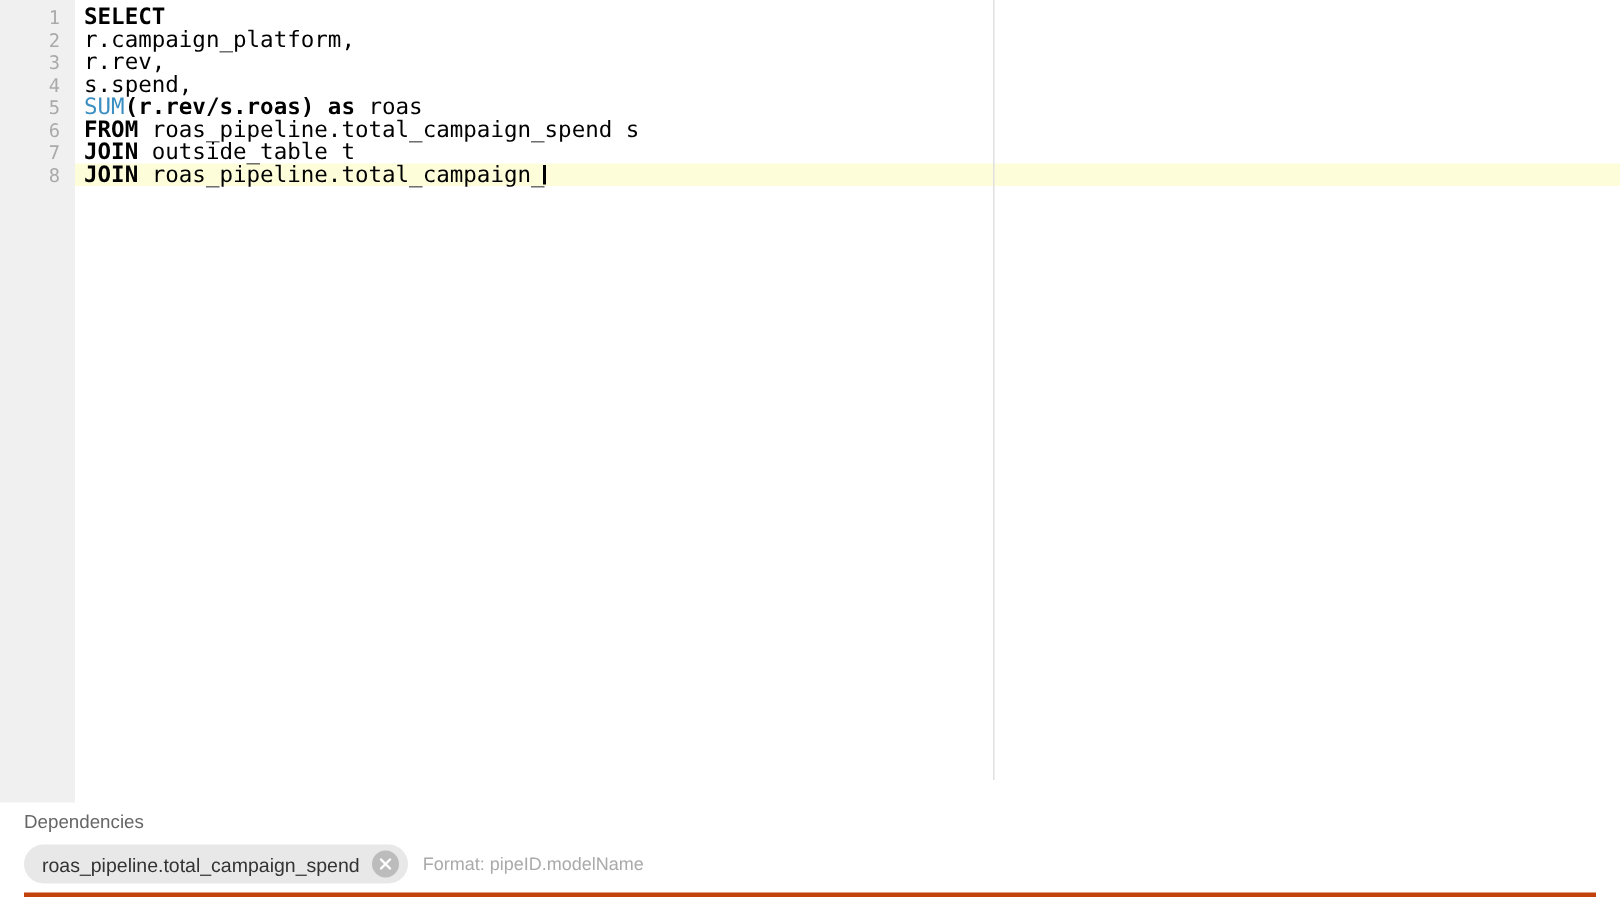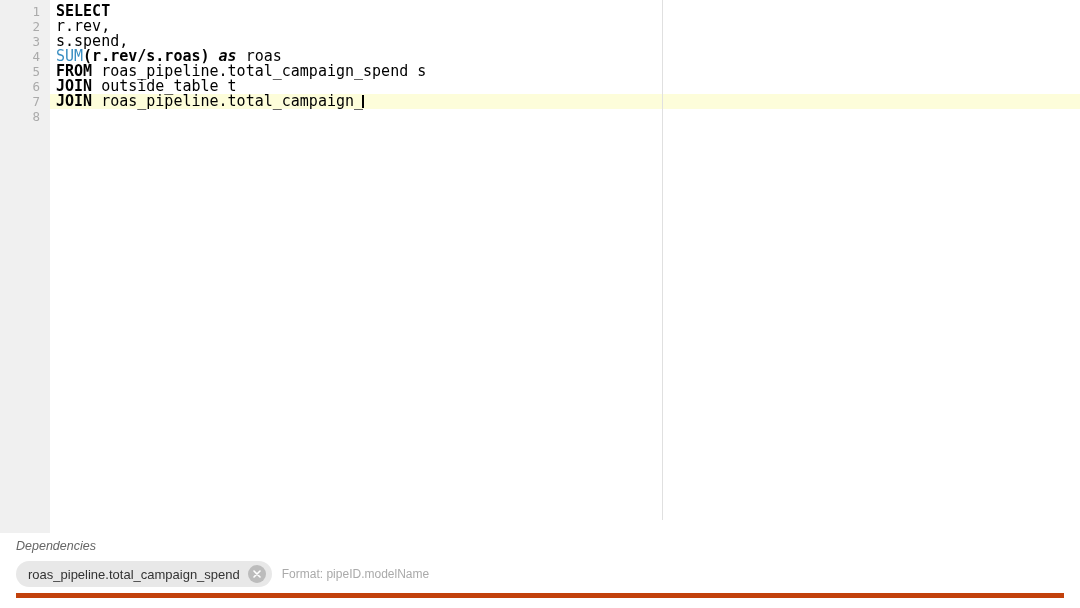--- a/index.html
+++ b/index.html
@@ -65,26 +65,25 @@
   vertical-align: -2px;
   margin-left: -1px;
 }
 .deps {
   padding: 6px 16px 10px 16px;
 }
 .deps-label {
   font-size: 12.5px;
   color: #666;
   margin-bottom: 8px;
-  font-style: italic;
 }
 .deps-row {
   display: flex;
   gap: 10px;
-  border-bottom: 5px solid #c2410c;
+  border-bottom: 3px solid #c2410c;
   padding-bottom: 6px;
 }
 .chip {
   display: inline-flex;
   align-items: center;
   background: #e8e8e8;
   border-radius: 14px;
   padding: 4px 6px 4px 12px;
   font-size: 13px;
   color: #333;
@@ -120,23 +119,24 @@
       <div class="ln">2</div>
       <div class="ln">3</div>
       <div class="ln">4</div>
       <div class="ln">5</div>
       <div class="ln">6</div>
       <div class="ln">7</div>
       <div class="ln">8</div>
     </div>
   <div class="code-area">
       <div class="code-line"><span class="kw">SELECT</span></div>
+      <div class="code-line"><span>r.campaign_platform,</span></div>
       <div class="code-line"><span>r.rev,</span></div>
       <div class="code-line"><span>s.spend,</span></div>
-      <div class="code-line"><span class="fn">SUM</span><span class="kw">(r.rev/s.roas) </span><span class="kw" style="font-style: italic;">as</span><span> roas</span></div>
+      <div class="code-line"><span class="fn">SUM</span><span class="kw">(r.rev/s.roas) </span><span class="kw" style="">as</span><span> roas</span></div>
       <div class="code-line"><span class="kw">FROM</span><span> roas_pipeline.total_campaign_spend s</span></div>
       <div class="code-line"><span class="kw">JOIN</span><span> outside_table t</span></div>
       <div class="code-line highlight"><span class="kw">JOIN</span><span> roas_pipeline.total_campaign_</span><span class="cursor"></span></div>
     </div>
   <div class="split-line"></div>
 </div>
 
 <div class="deps">
   <div class="deps-label">Dependencies</div>
   <div class="deps-row">

